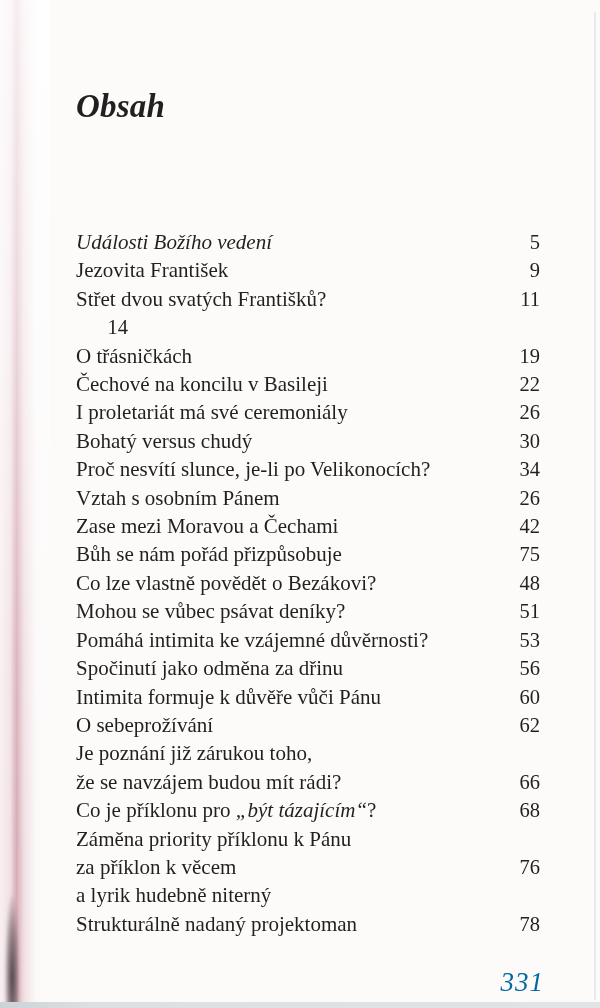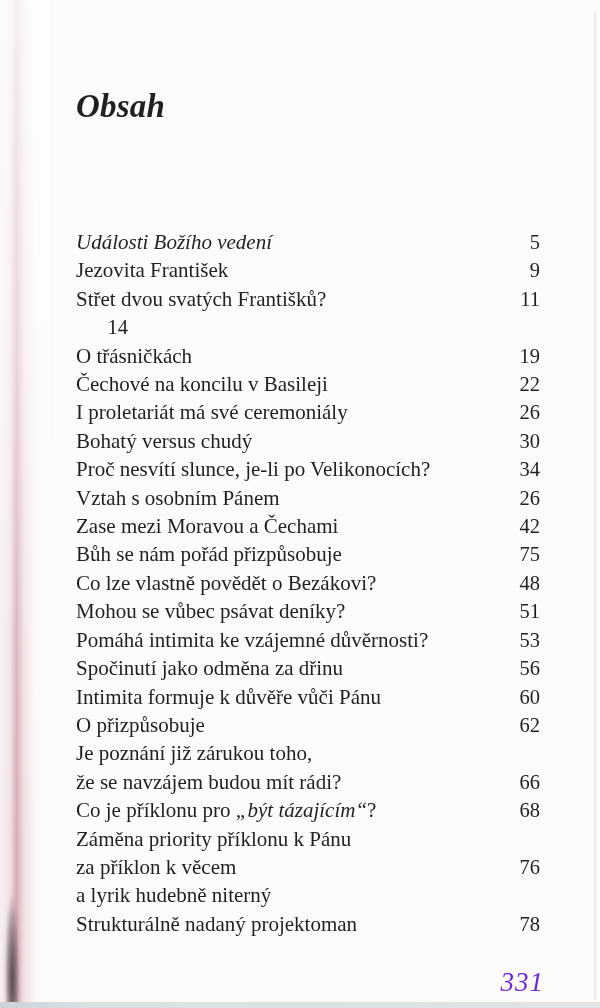--- a/index.html
+++ b/index.html
@@ -98,21 +98,21 @@
     line-height: 28.4px;
     font-variant-numeric: oldstyle-nums;
   }
   .folio {
     position: absolute;
     right: 56px;
     bottom: 10px;
     font-size: 27px;
     font-style: italic;
     letter-spacing: 1px;
-    color: #6d28d9;
+    color: #0369a1;
   }
 </style>
 </head>
 <body>
 
 <div class="page">
   <div class="gutter"></div>
   <div class="gutter-shadow"></div>
   <div class="right-edge"></div>
   <div class="bottom-edge"></div>
@@ -214,21 +214,21 @@
     <span class="toc-page">56</span>
   </div>
         <div class="toc-row">
     <span class="toc-title">
             <span class="toc-line"><span>Intimita formuje k důvěře vůči Pánu</span></span>
           </span>
     <span class="toc-page">60</span>
   </div>
         <div class="toc-row">
     <span class="toc-title">
-            <span class="toc-line"><span>O přizpůsobuje</span></span>
+            <span class="toc-line"><span>O sebeprožívání</span></span>
           </span>
     <span class="toc-page">62</span>
   </div>
         <div class="toc-row">
     <span class="toc-title">
             <span class="toc-line"><span>Je poznání již zárukou toho,</span></span>
             <span class="toc-line"><span>že se navzájem budou mít rádi?</span></span>
           </span>
     <span class="toc-page">66</span>
   </div>

